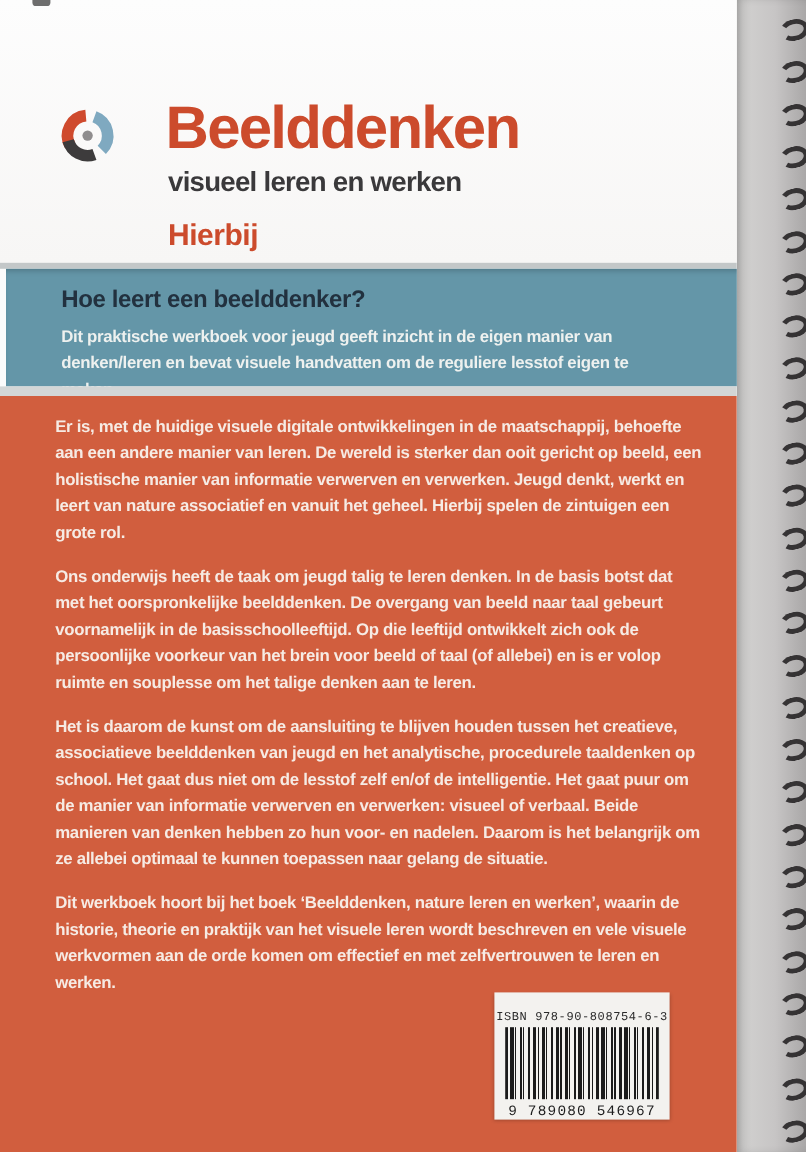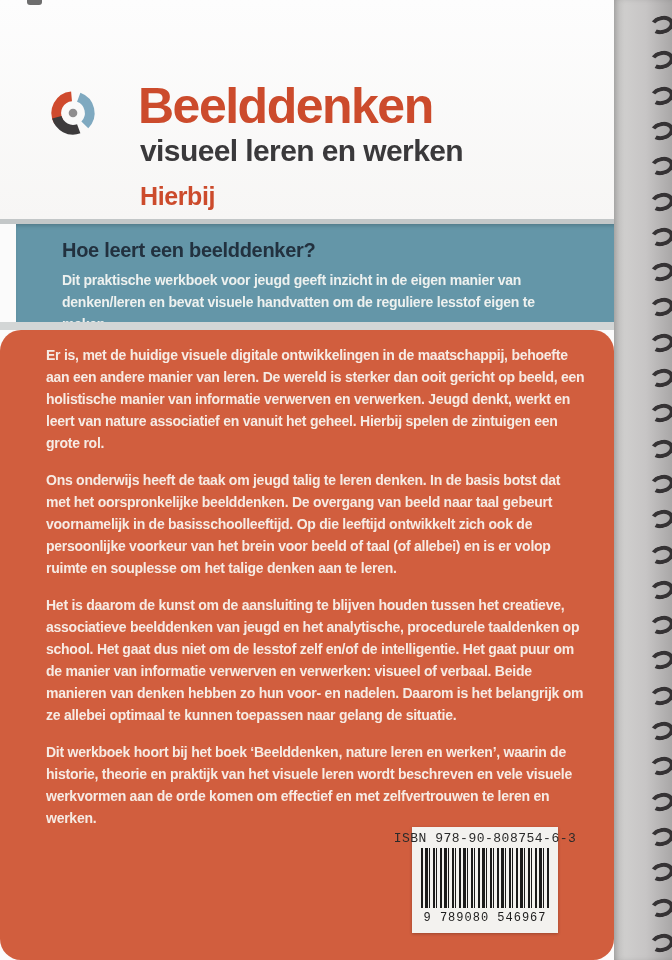--- a/index.html
+++ b/index.html
@@ -10,42 +10,42 @@
   
   .cover{position:absolute;left:0;top:0;width:614px;height:960px;}
   .cover-header{position:absolute;left:0;top:0;width:614px;height:219px;
     background:linear-gradient(180deg,#fdfdfd,#f7f6f5);text-decoration:underline;}
   .header-shadow{position:absolute;left:0;top:219px;width:614px;height:5px;background:#c3c7c8;}
   .brand-row{position:absolute;left:46px;top:80px;display:flex;}
   .logo{width:54px;height:54px;margin-top:6px;flex:0 0 auto;}
   .titles{margin-left:38px;}
   .book-title{margin:0;font-size:50px;line-height:52px;font-weight:700;
     letter-spacing:-1.5px;color:#cc4b2c;}
-  .book-subtitle{margin:4px 0 0 2px;font-size:30px;line-height:30px;font-weight:700;
+  .book-subtitle{margin:4px 0 0 2px;font-size:23px;line-height:30px;font-weight:700;
     letter-spacing:-0.6px;color:#3a393b;}
   .book-edition{margin:17px 0 0 2px;font-size:25px;line-height:26px;font-weight:700;
     letter-spacing:-0.4px;color:#cc4b2c;}
   
-  .intro{position:absolute;left:16px;top:224px;width:614px;height:98px;background:#6496a8;
+  .intro{position:absolute;left:5px;top:224px;width:614px;height:98px;background:#6496a8;
     box-shadow:inset 0 4px 5px -3px rgba(0,0,0,.25);}
   .intro-heading{margin:0;padding:13px 0 0 46px;font-size:20px;line-height:26px;
     font-weight:700;letter-spacing:-0.3px;color:#22313f;}
   .intro-text{margin:6px 0 0 0;padding:0 40px 0 46px;max-width:512px;
     font-size:14px;line-height:22px;font-weight:700;letter-spacing:-0.25px;color:#eef1ef;}
   .band-divider{position:absolute;left:0;top:322px;width:614px;height:8px;background:#d3d6d6;}
   
-  .body-section{position:absolute;left:0;top:330px;width:614px;height:630px;background:#d15e3e;border-radius:21px;}
+  .body-section{position:absolute;left:0;top:330px;width:614px;height:630px;background:#d15e3e;}
   .body-section p{margin:0 0 15px 0;padding:0;width:540px;
     font-size:14px;line-height:22px;font-weight:700;letter-spacing:-0.25px;color:#f6ebe4;}
   .body-inner{padding:14px 18px 0 46px;}
   
   .barcode{position:absolute;left:412px;top:827px;width:146px;height:106px;
     background:#f3f2ef;box-shadow:0 1px 3px rgba(0,0,0,.25);
     display:flex;flex-direction:column;align-items:center;}
-  .isbn-label{margin-top:4px;font-family:"Liberation Mono",monospace;font-size:13px;
+  .isbn-label{margin-top:16px;font-family:"Liberation Mono",monospace;font-size:10px;
     letter-spacing:0.5px;color:#2a2a2a;white-space:nowrap;}
   .bars{margin-top:2px;width:128px;height:60px;
     background:repeating-linear-gradient(90deg,
       #1b1b1b 0 2px,#f3f2ef 2px 4px,#1b1b1b 4px 7px,#f3f2ef 7px 8px,
       #1b1b1b 8px 9px,#f3f2ef 9px 12px,#1b1b1b 12px 14px,#f3f2ef 14px 15px,
       #1b1b1b 15px 16px,#f3f2ef 16px 19px);}
   .ean-text{margin-top:3px;font-family:"Liberation Mono",monospace;font-size:12px;
     letter-spacing:1px;color:#1d1d1d;white-space:nowrap;}
   
   .pages-edge{position:absolute;left:614px;top:0;width:58px;height:960px;

